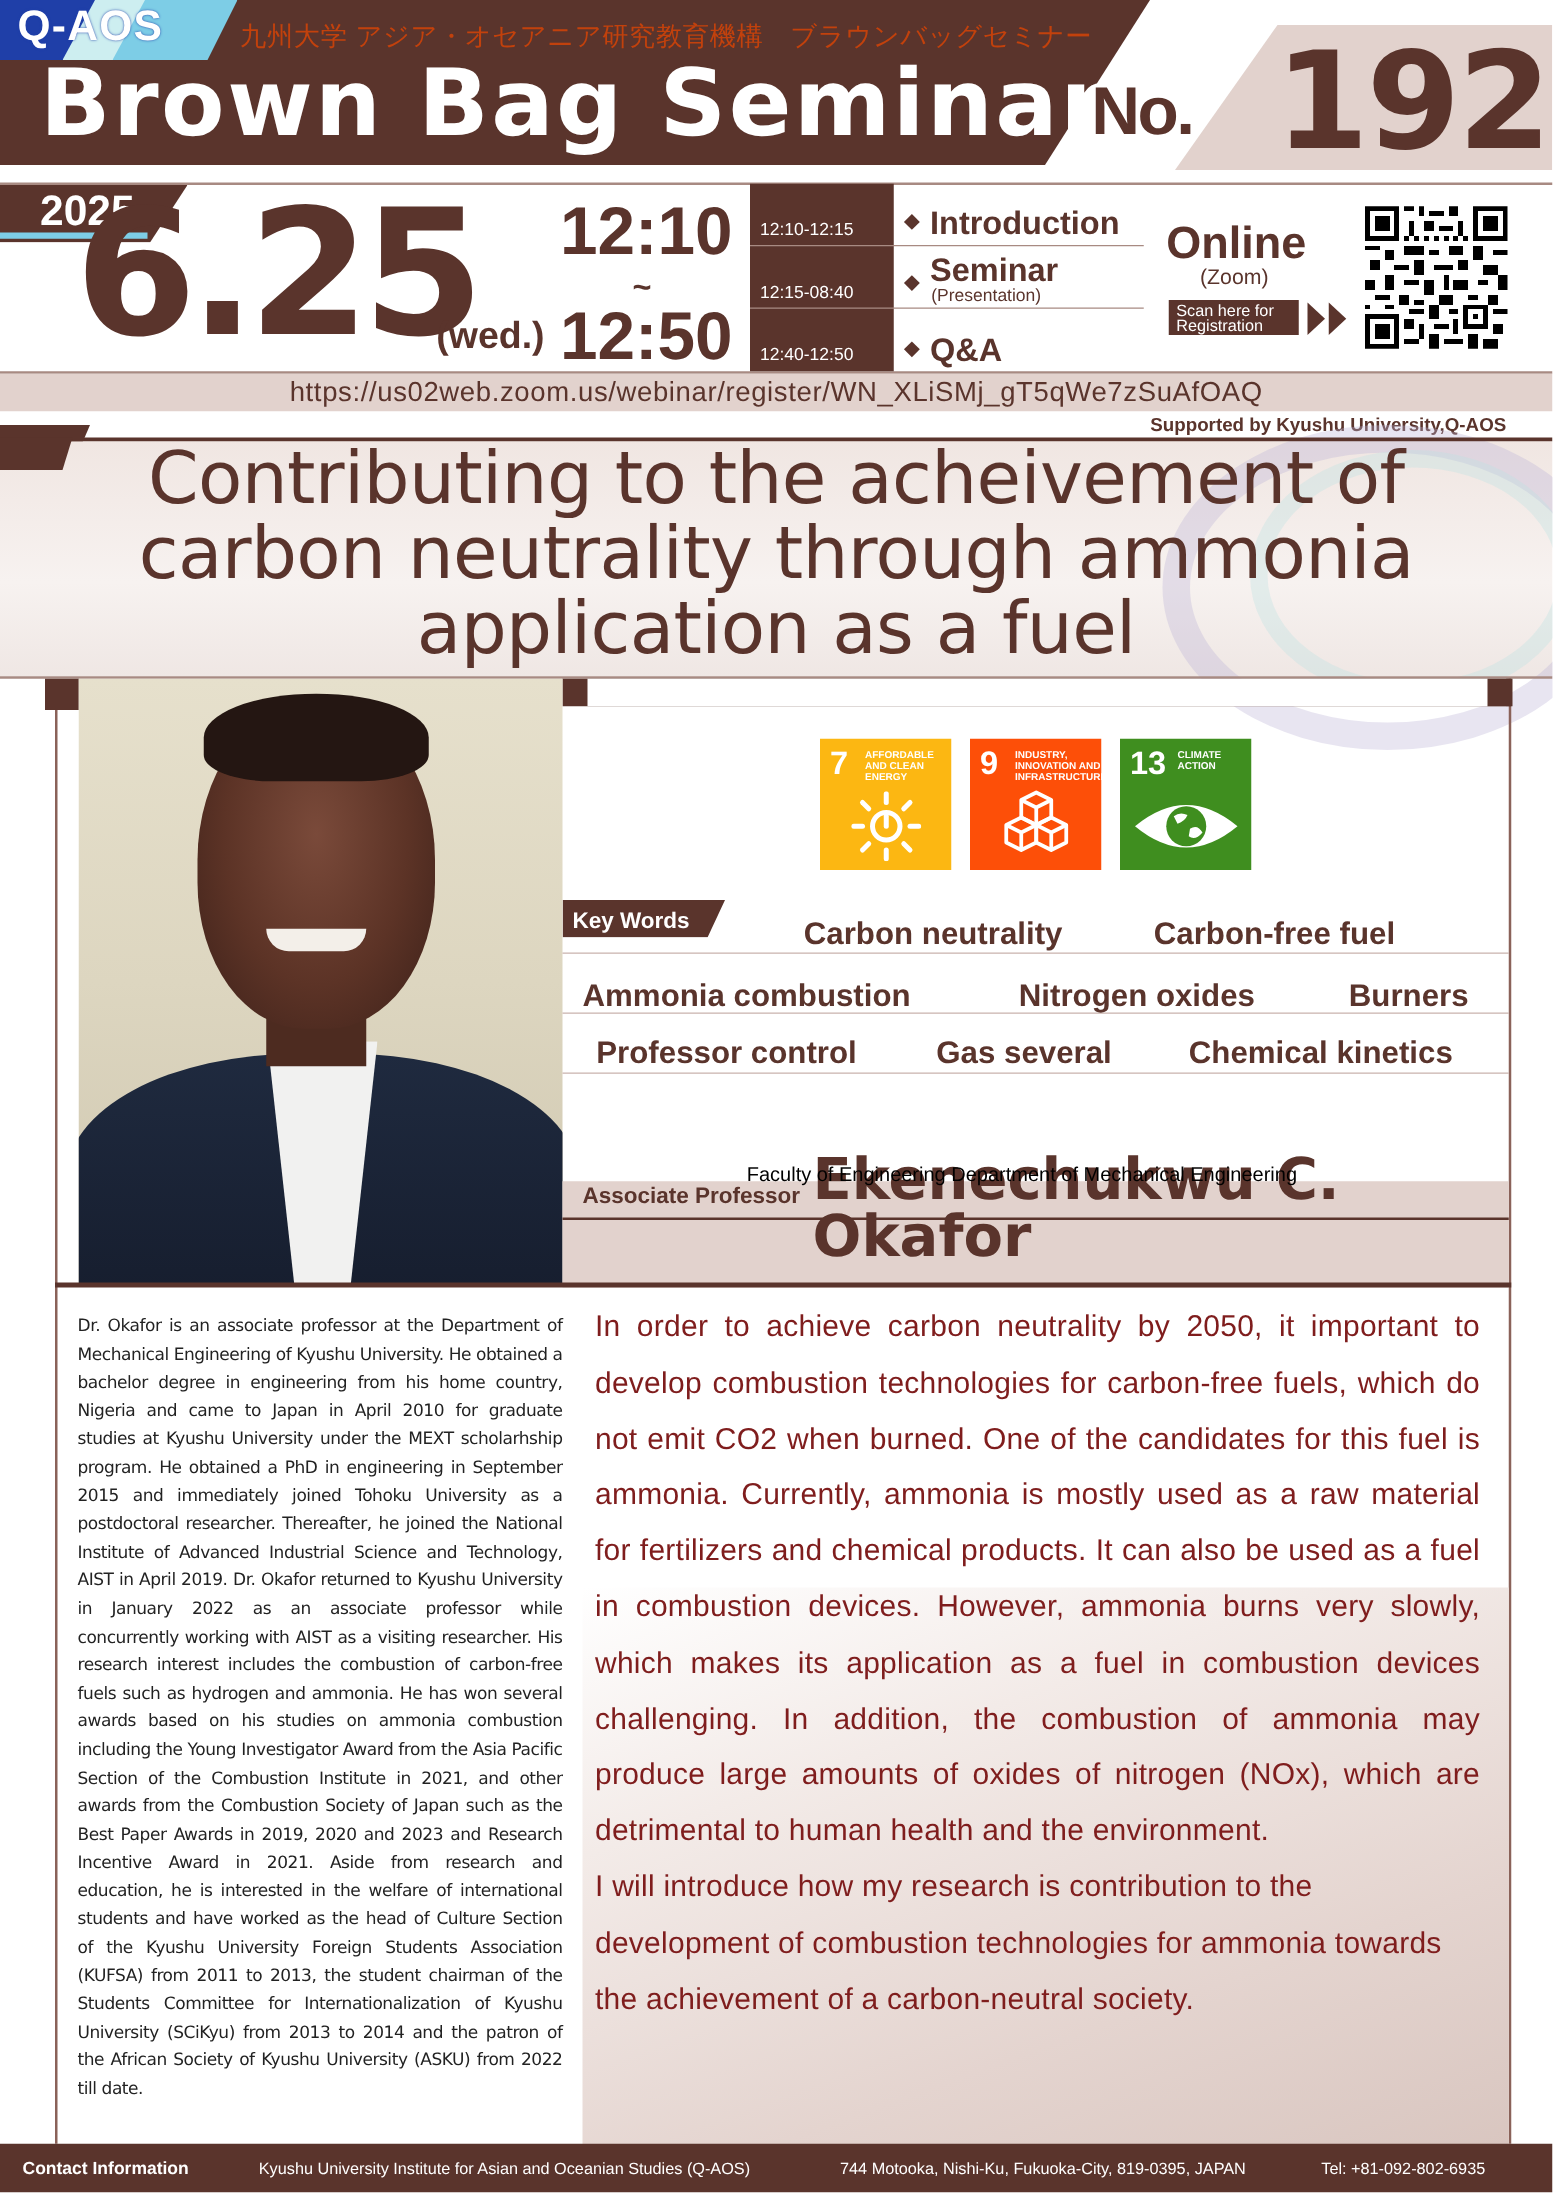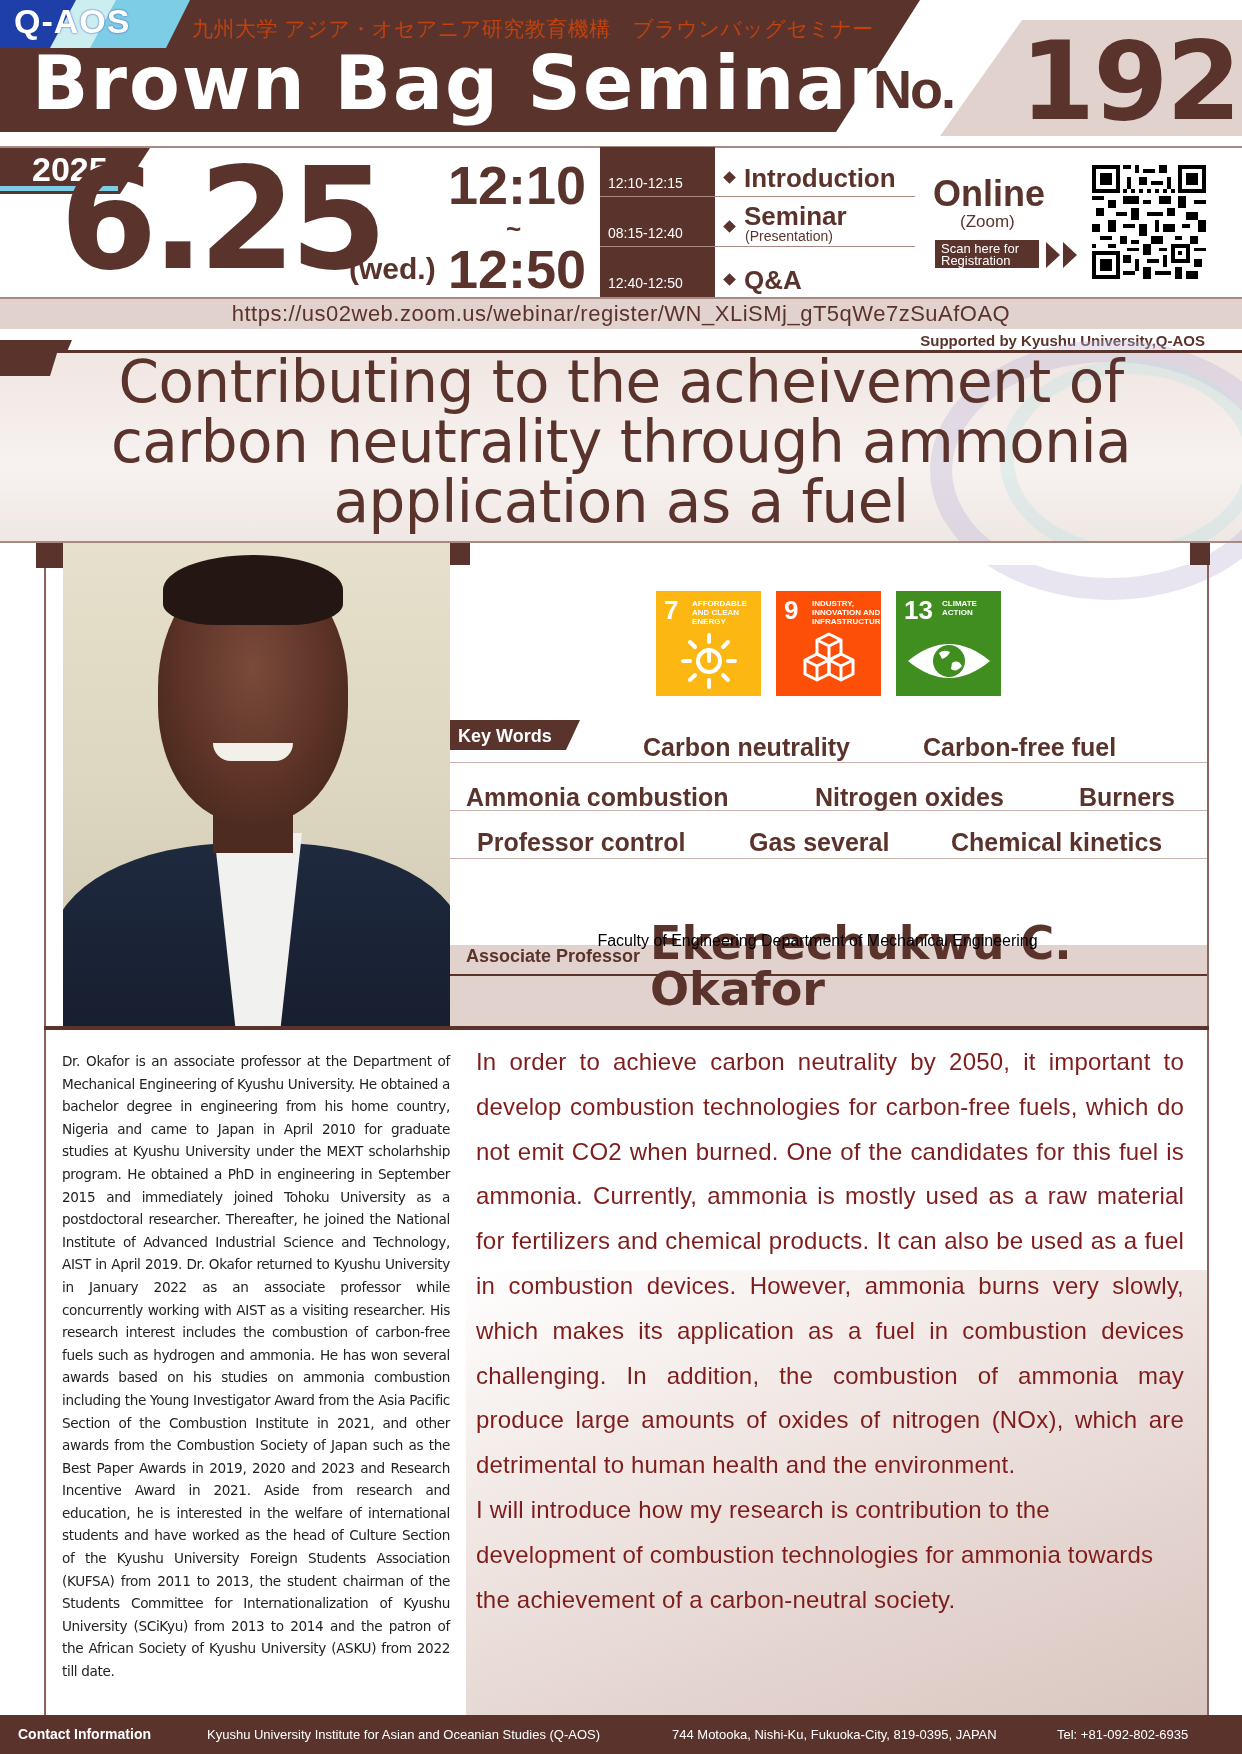--- a/index.html
+++ b/index.html
@@ -143,21 +143,21 @@
 <div class="abs time-tilde">~</div>
 <div class="abs time-end">12:50</div>
 
 <div class="abs sched-bg"></div>
 <div class="abs sched-row" style="top:147px;">
   <span class="sched-time">12:10-12:15</span>
   <span class="sched-label"><i class="diamond"></i><span>Introduction</span></span>
   <span class="sched-sep"></span>
 </div>
 <div class="abs sched-row" style="top:197px;">
-  <span class="sched-time">08:15-12:40</span>
+  <span class="sched-time">12:15-08:40</span>
   <span class="sched-label" style="bottom:18px;"><i class="diamond" style="top:8px;"></i><span>Seminar</span></span>
   <span class="sched-sub">(Presentation)</span>
   <span class="sched-sep"></span>
 </div>
 <div class="abs sched-row" style="top:247px;">
   <span class="sched-time">12:40-12:50</span>
   <span class="sched-label" style="bottom:4px;"><i class="diamond"></i><span>Q&amp;A</span></span>
 </div>
 
 <div class="abs online">Online</div>

